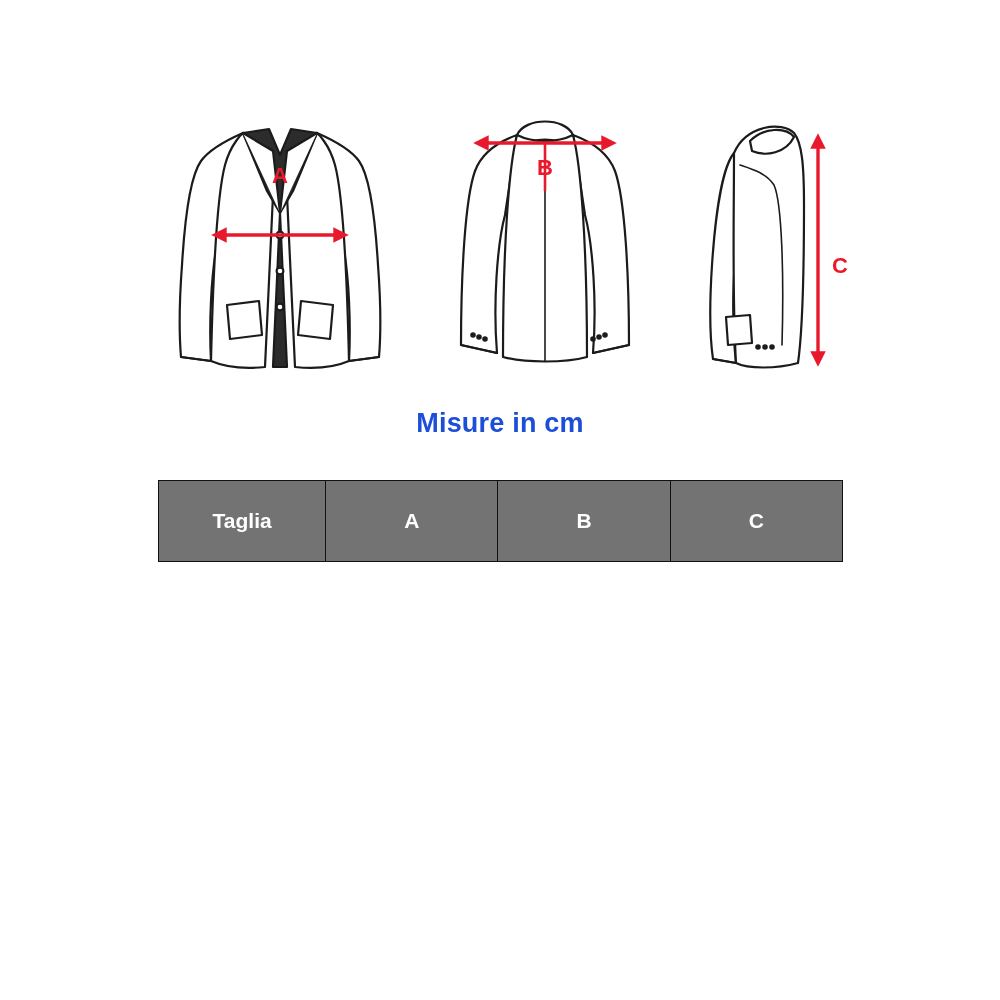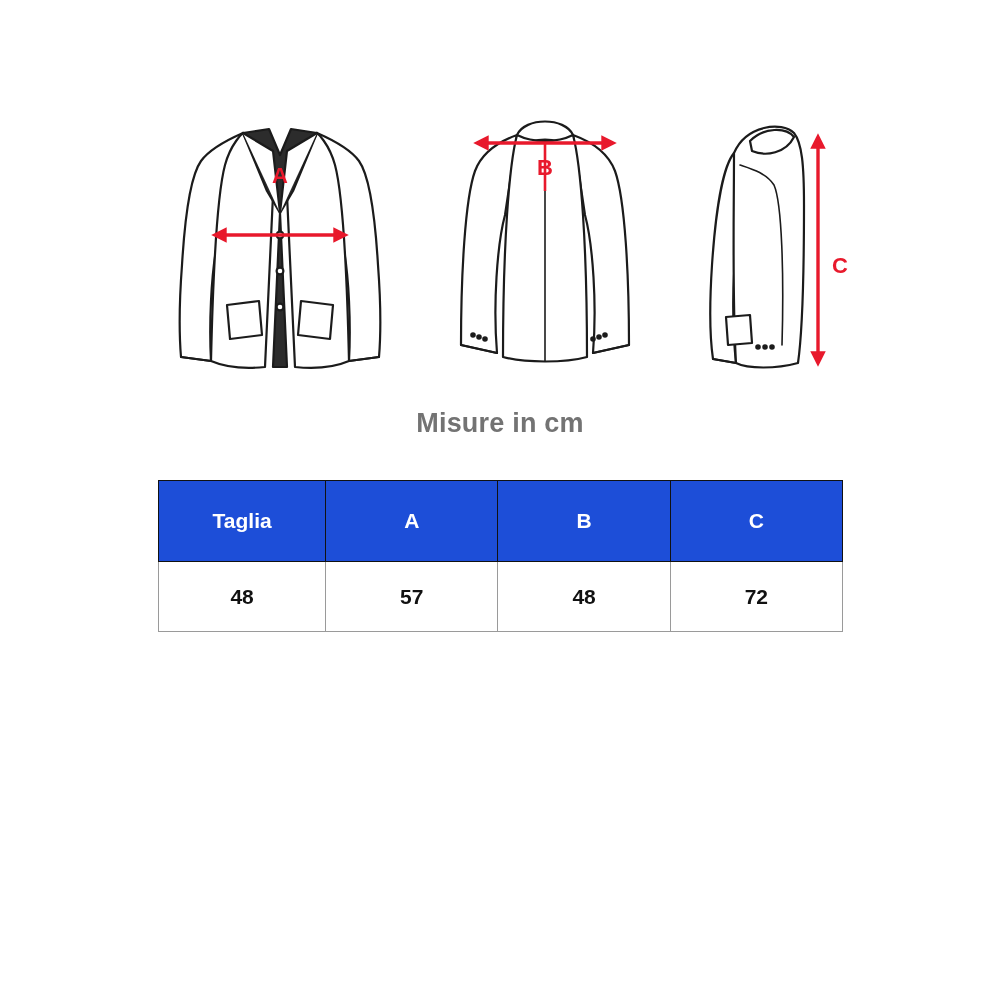--- a/index.html
+++ b/index.html
@@ -38,37 +38,37 @@
 
   .caption {
     position: absolute;
     top: 408px;
     left: 0;
     width: 1000px;
     text-align: center;
     font-size: 27px;
     font-weight: bold;
     letter-spacing: .2px;
-    color: #737373;
+    color: #1d4ed8;
   }
 
   
   .table-wrap {
     position: absolute;
     left: 158px;
     top: 480px;
     width: 685px;
   }
   table.size-table {
     border-collapse: collapse;
     width: 100%;
     table-layout: fixed;
   }
   table.size-table th {
-    background: #1d4ed8;
+    background: #737373;
     color: #ffffff;
     font-size: 21px;
     font-weight: bold;
     height: 78px;
     border: 1px solid #111111;
     text-align: center;
     vertical-align: middle;
   }
   table.size-table td {
     height: 67px;
@@ -194,23 +194,17 @@
     <table class="size-table">
       <thead>
         <tr>
           <th>Taglia</th>
           <th>A</th>
           <th>B</th>
           <th>C</th>
         </tr>
       </thead>
       <tbody>
-        <tr>
-          <td>48</td>
-          <td>57</td>
-          <td>48</td>
-          <td>72</td>
-        </tr>
       </tbody>
     </table>
   </div>
 
 </div>
 
 </body></html>

